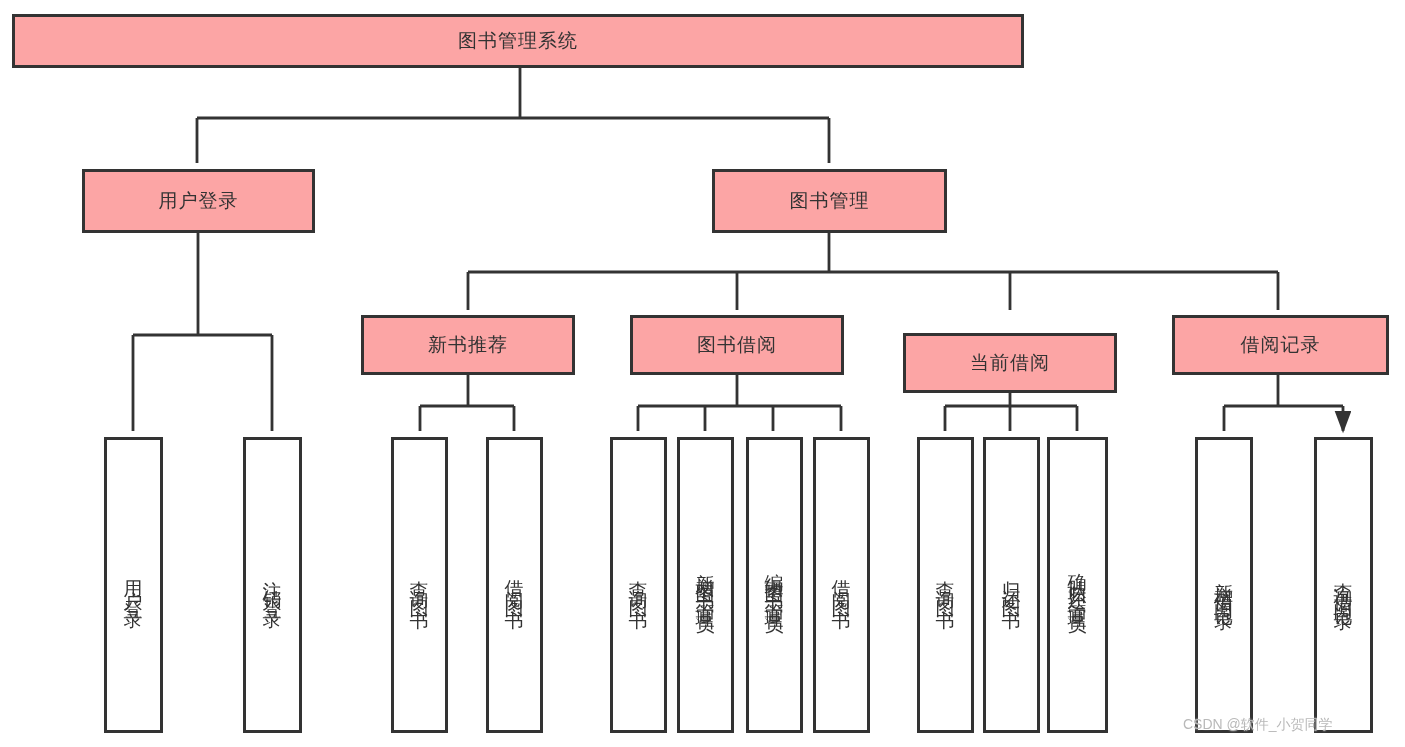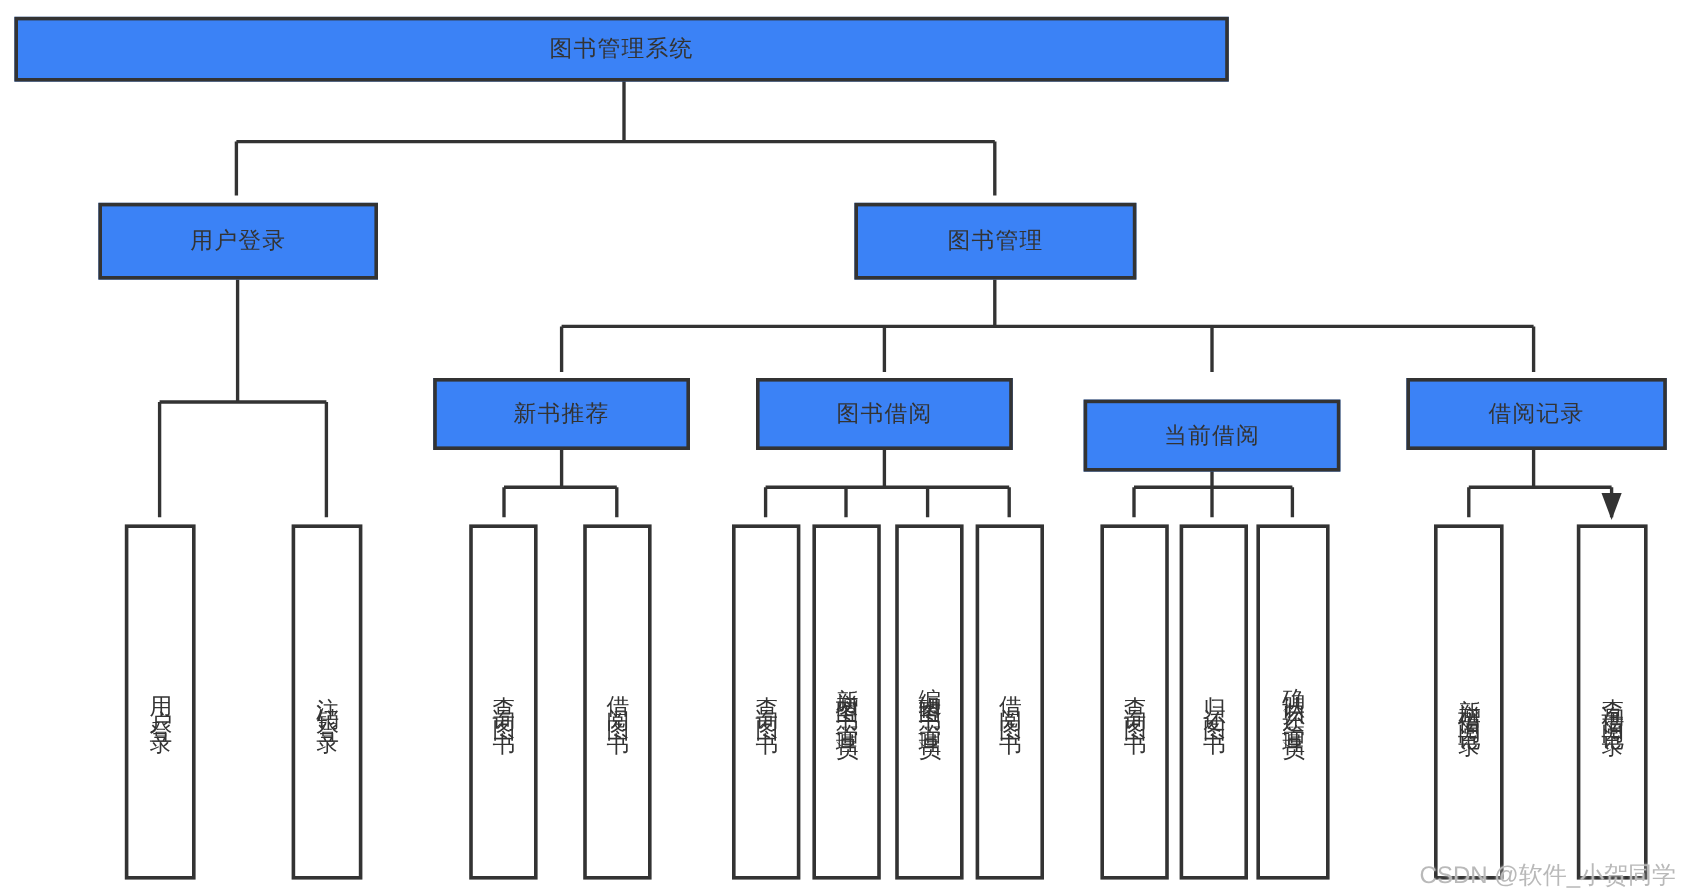--- a/index.html
+++ b/index.html
@@ -15,21 +15,21 @@
   .wires {
     position: absolute;
     left: 0; top: 0;
     width: 1405px; height: 747px;
     pointer-events: none;
   }
   .node {
     position: absolute;
     box-sizing: border-box;
     border: 3px solid #333333;
-    background: #3b82f6;
+    background: #fca5a5;
     display: flex;
     align-items: center;
     justify-content: center;
     font-size: 19px;
     letter-spacing: 1px;
     color: #333333;
   }
   .leaf {
     position: absolute;
     box-sizing: border-box;
@@ -48,21 +48,21 @@
     line-height: 1;
     letter-spacing: 10px;
     color: #333333;
     white-space: nowrap;
   }
   .leaf.long span { letter-spacing: 6px; }
   .watermark {
     position: absolute;
     left: 1183px;
     top: 716px;
-    font-size: 20px;
+    font-size: 14px;
     color: #b9b9b9;
     white-space: nowrap;
     text-shadow: 0 0 2px #ffffff;
   }
 </style>
 </head>
 <body>
 
 <div class="canvas">
 

